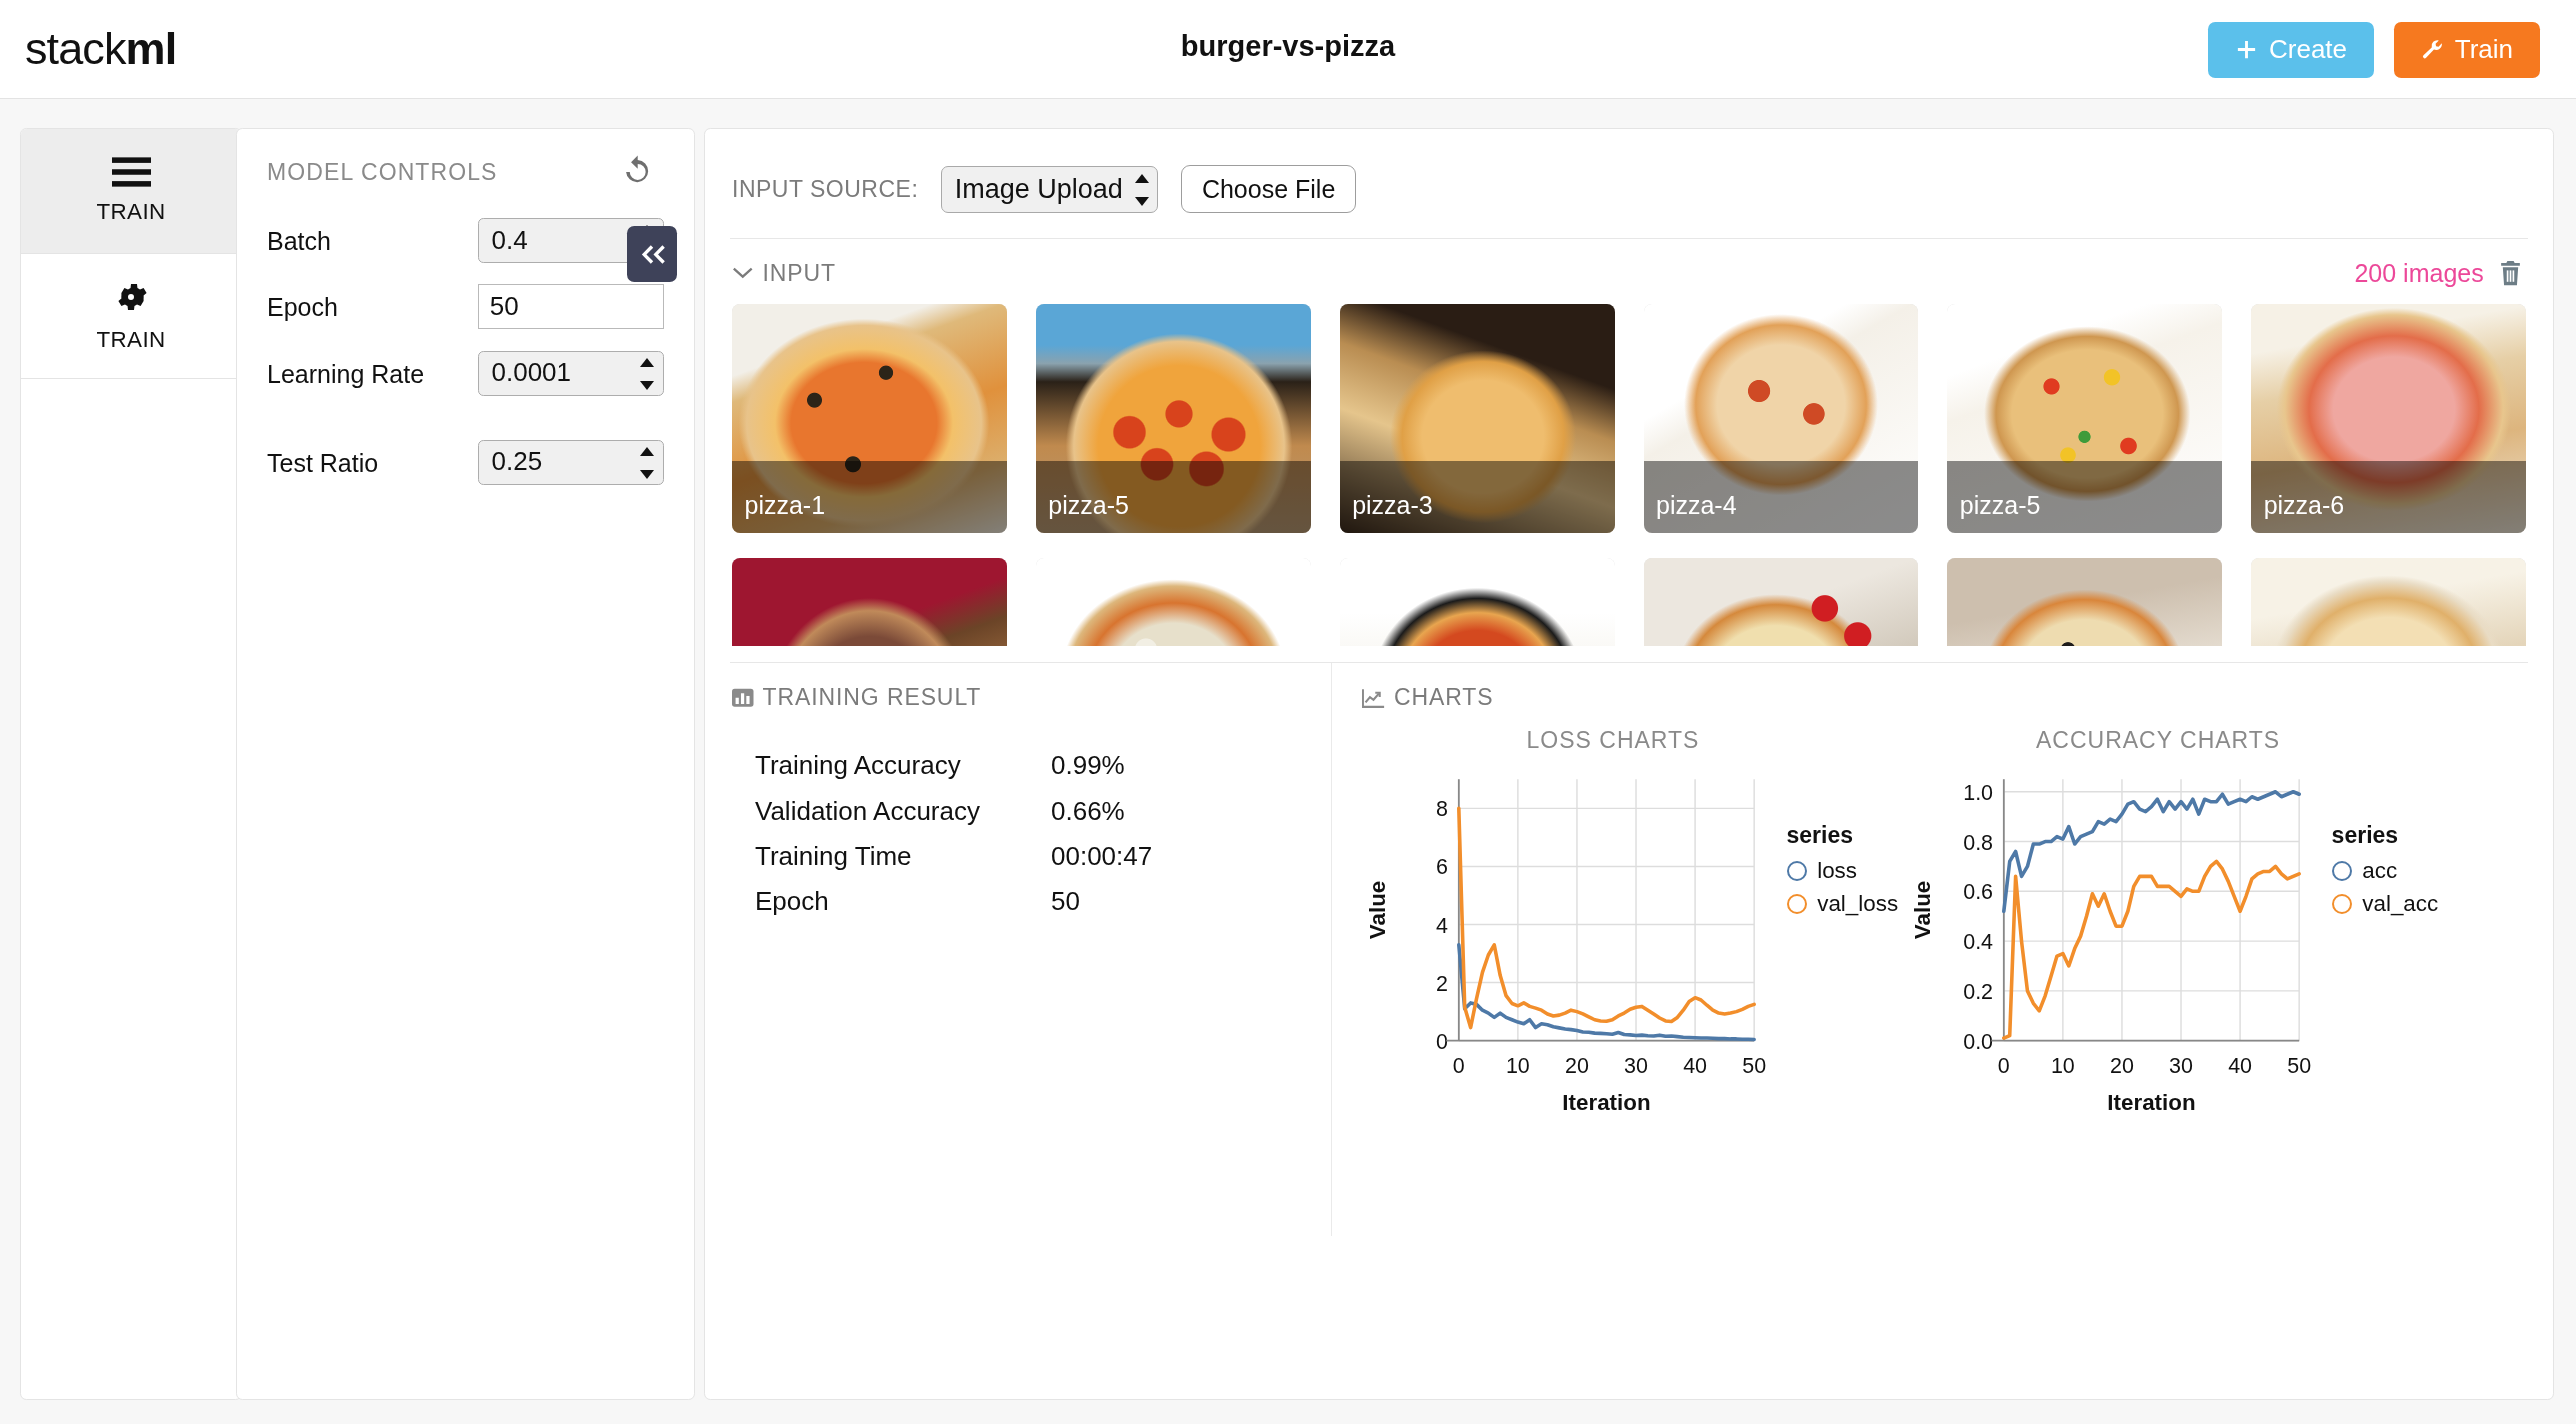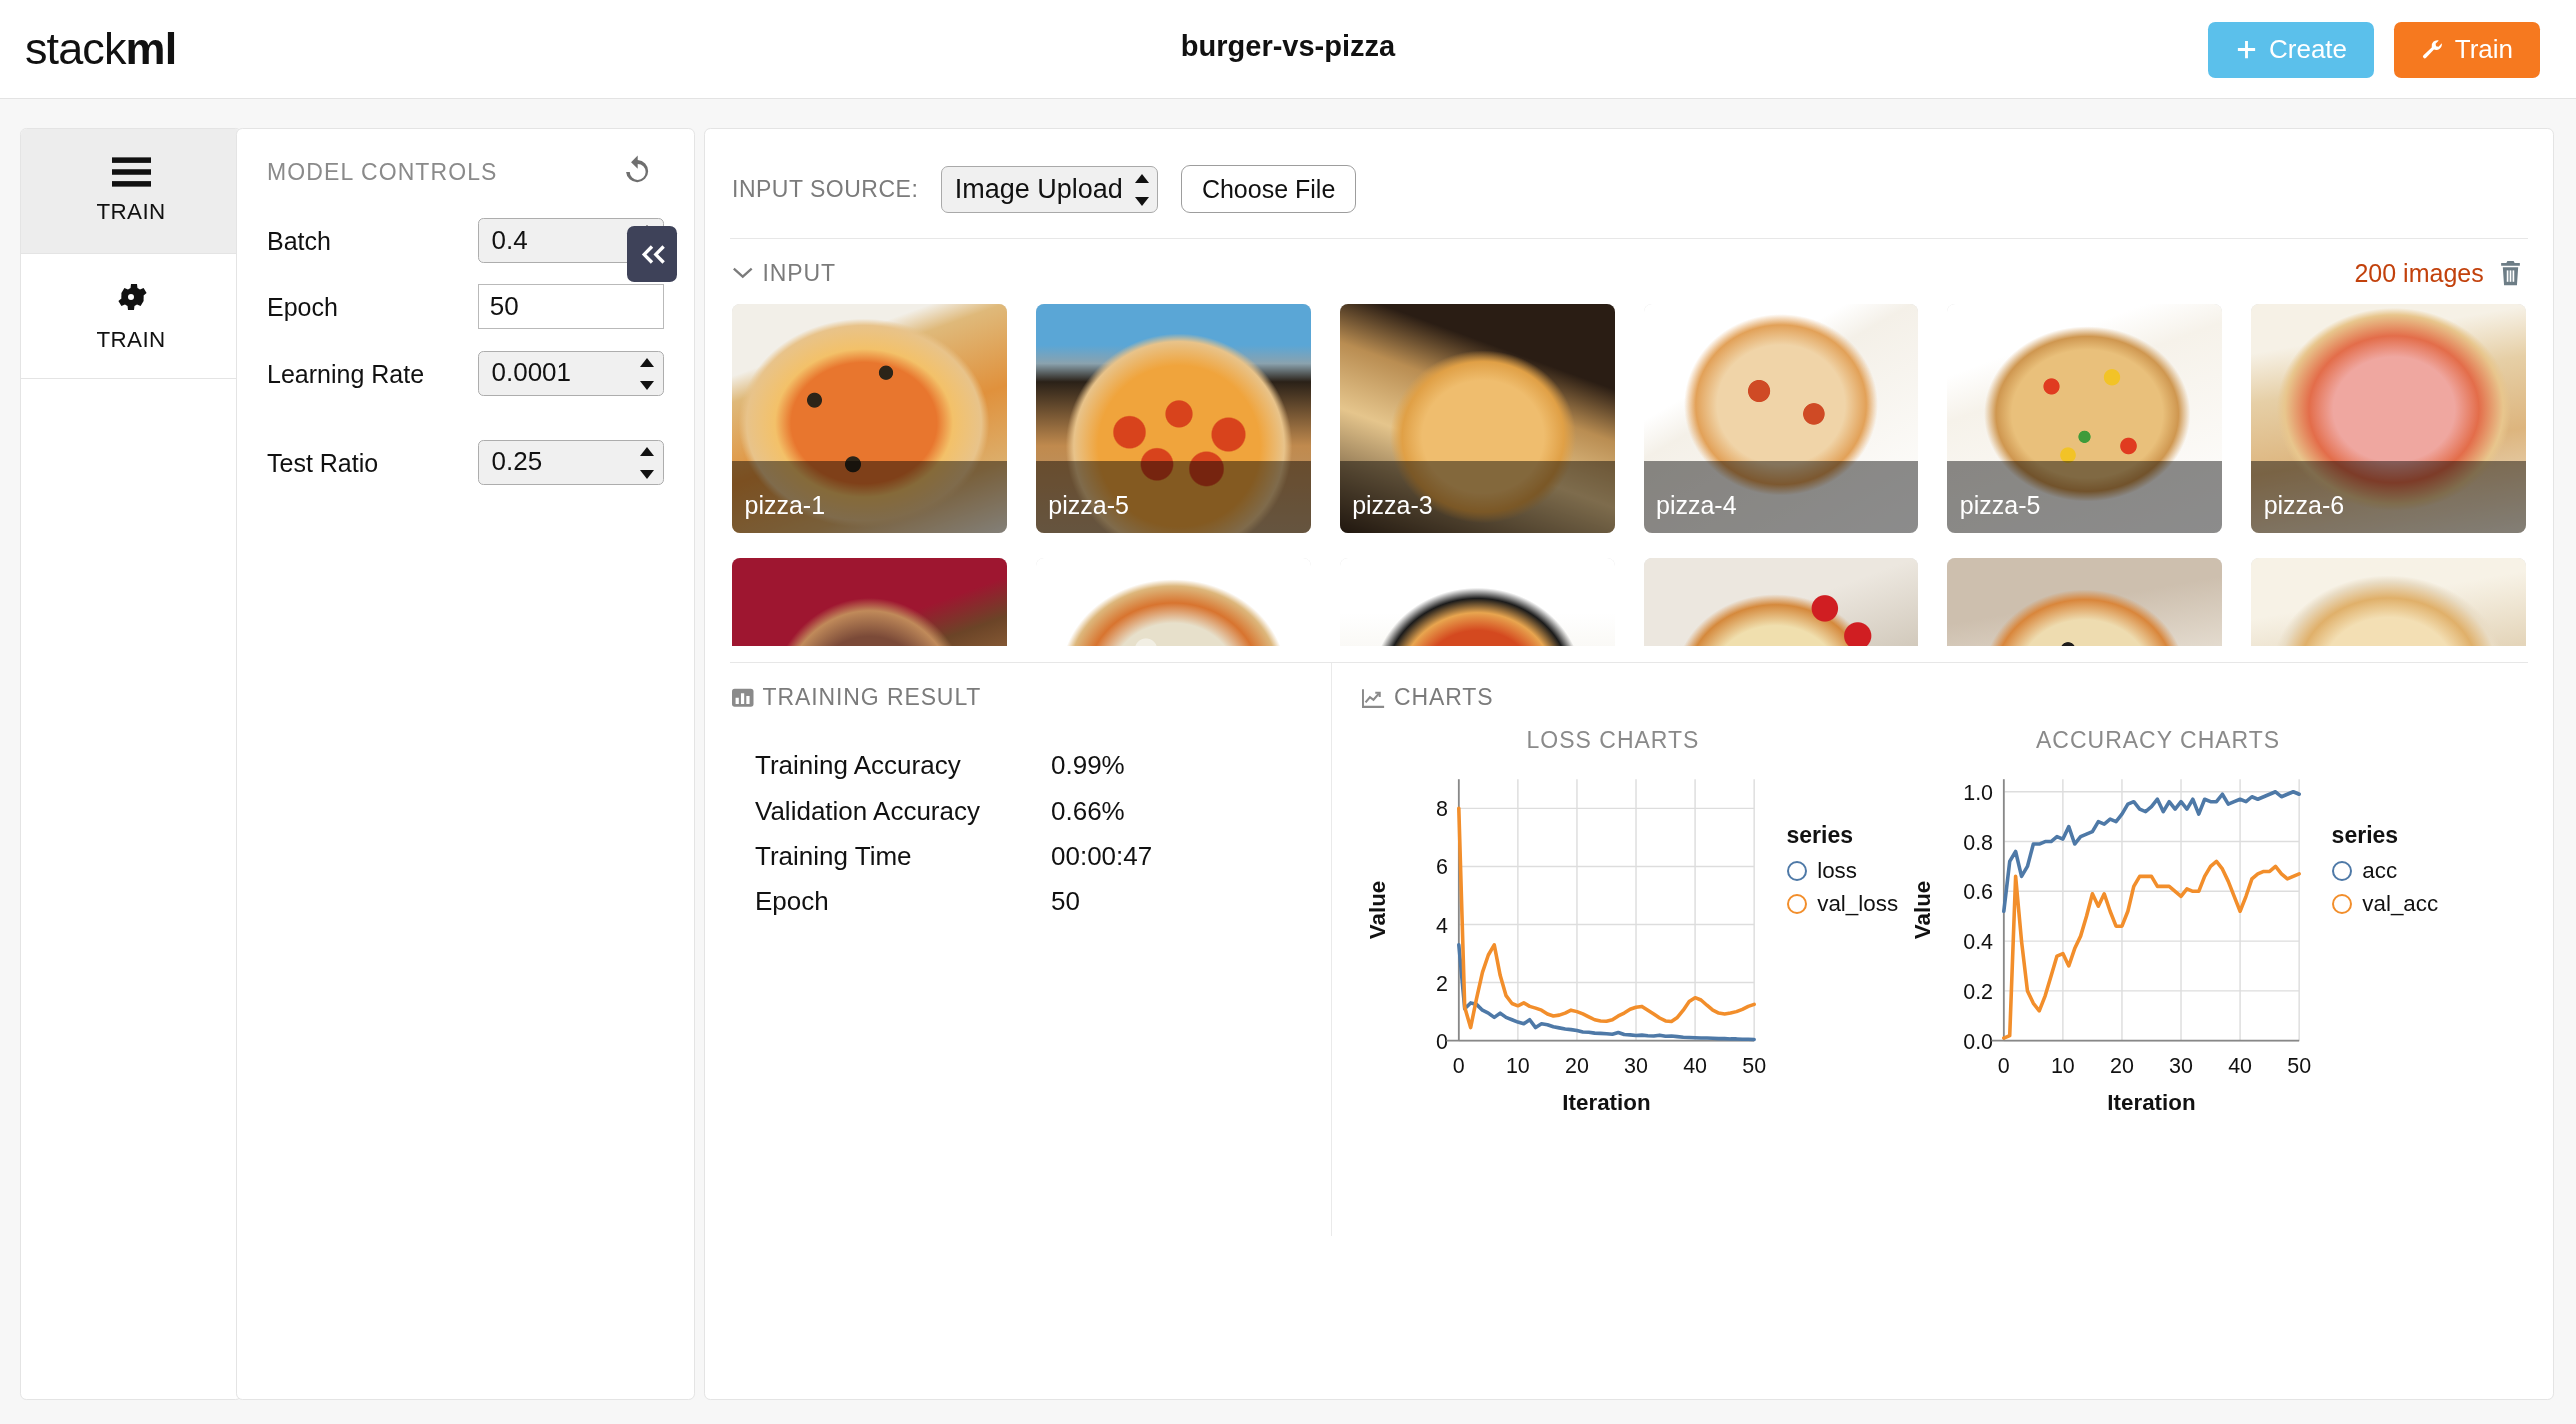--- a/index.html
+++ b/index.html
@@ -129,21 +129,21 @@
   }
 
   .divider{height:0.9px;background:#e7e7e7;margin:25px 25px 0 25px;}
 
   .sec-head{
     display:flex;align-items:center;justify-content:space-between;
     padding:20px 30px 0 27px;
   }
   .sec-title{display:flex;align-items:center;gap:9px;font-size:23px;color:#7b7b7b;letter-spacing:0.9px;cursor:pointer;}
   .img-count{display:flex;align-items:center;gap:14.3px;}
-  .count-txt{font-size:25px;color:#c2410c;}
+  .count-txt{font-size:25px;color:#ec4899;}
 
   .thumbs{
     display:grid;grid-template-columns:repeat(6,1fr);
     gap:25px 29px;padding:16px 27px 0 27px;height:358px;overflow:hidden;
     box-sizing:border-box;
   }
   .thumb{
     position:relative;height:229px;border-radius:8px;overflow:hidden;
     background:#ddd;cursor:pointer;
   }

